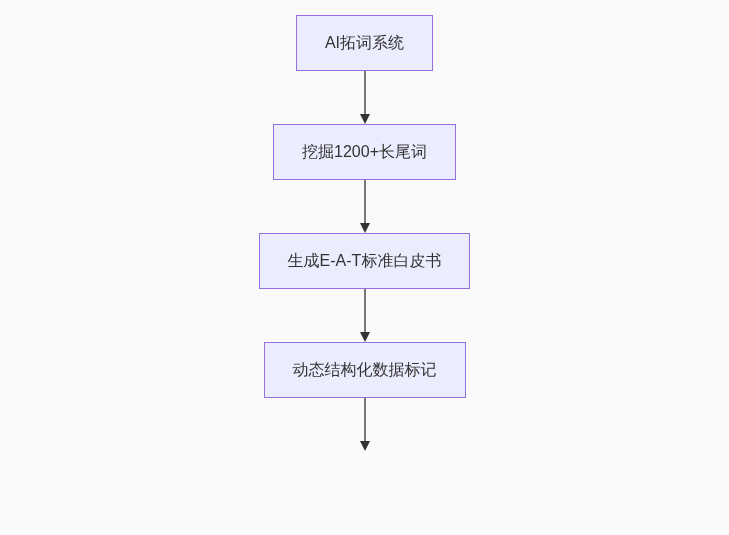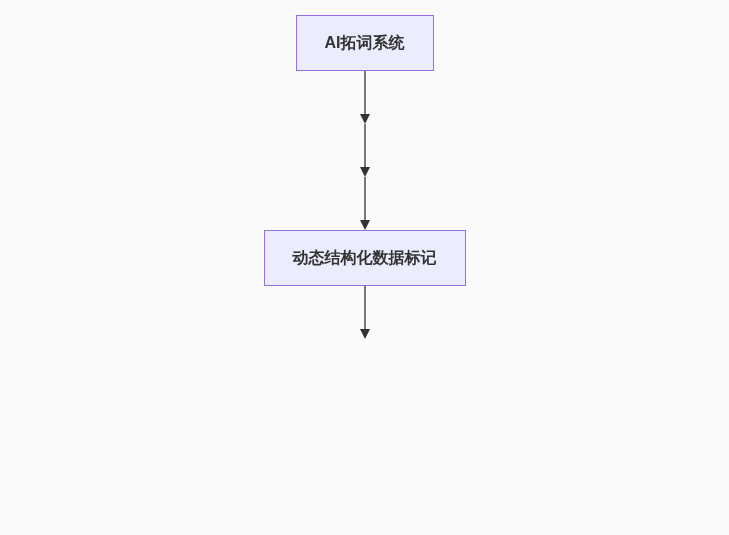--- a/index.html
+++ b/index.html
@@ -35,21 +35,20 @@
     background: var(--node-fill);
     border: 1px solid var(--node-border);
     color: var(--text-color);
     height: 56px;
     padding: 0 28px;
     display: flex;
     align-items: center;
     justify-content: center;
     font-size: 16px;
     white-space: nowrap;
-    font-weight: bold;
   }
   .connector {
     height: 53px;
     display: flex;
     flex-direction: column;
     align-items: center;
   }
   .connector .line {
     width: 2px;
     flex: 1 1 auto;
@@ -71,26 +70,32 @@
 
     <div class="flow-node">
       <span>AI拓词系统</span>
     </div>
 
     <div class="connector">
       <div class="line"></div>
       <div class="head"></div>
     </div>
 
+    <div class="flow-node">
+      <span>挖掘1200+长尾词</span>
+    </div>
 
     <div class="connector">
       <div class="line"></div>
       <div class="head"></div>
     </div>
 
+    <div class="flow-node">
+      <span>生成E-A-T标准白皮书</span>
+    </div>
 
     <div class="connector">
       <div class="line"></div>
       <div class="head"></div>
     </div>
 
     <div class="flow-node">
       <span>动态结构化数据标记</span>
     </div>
 

